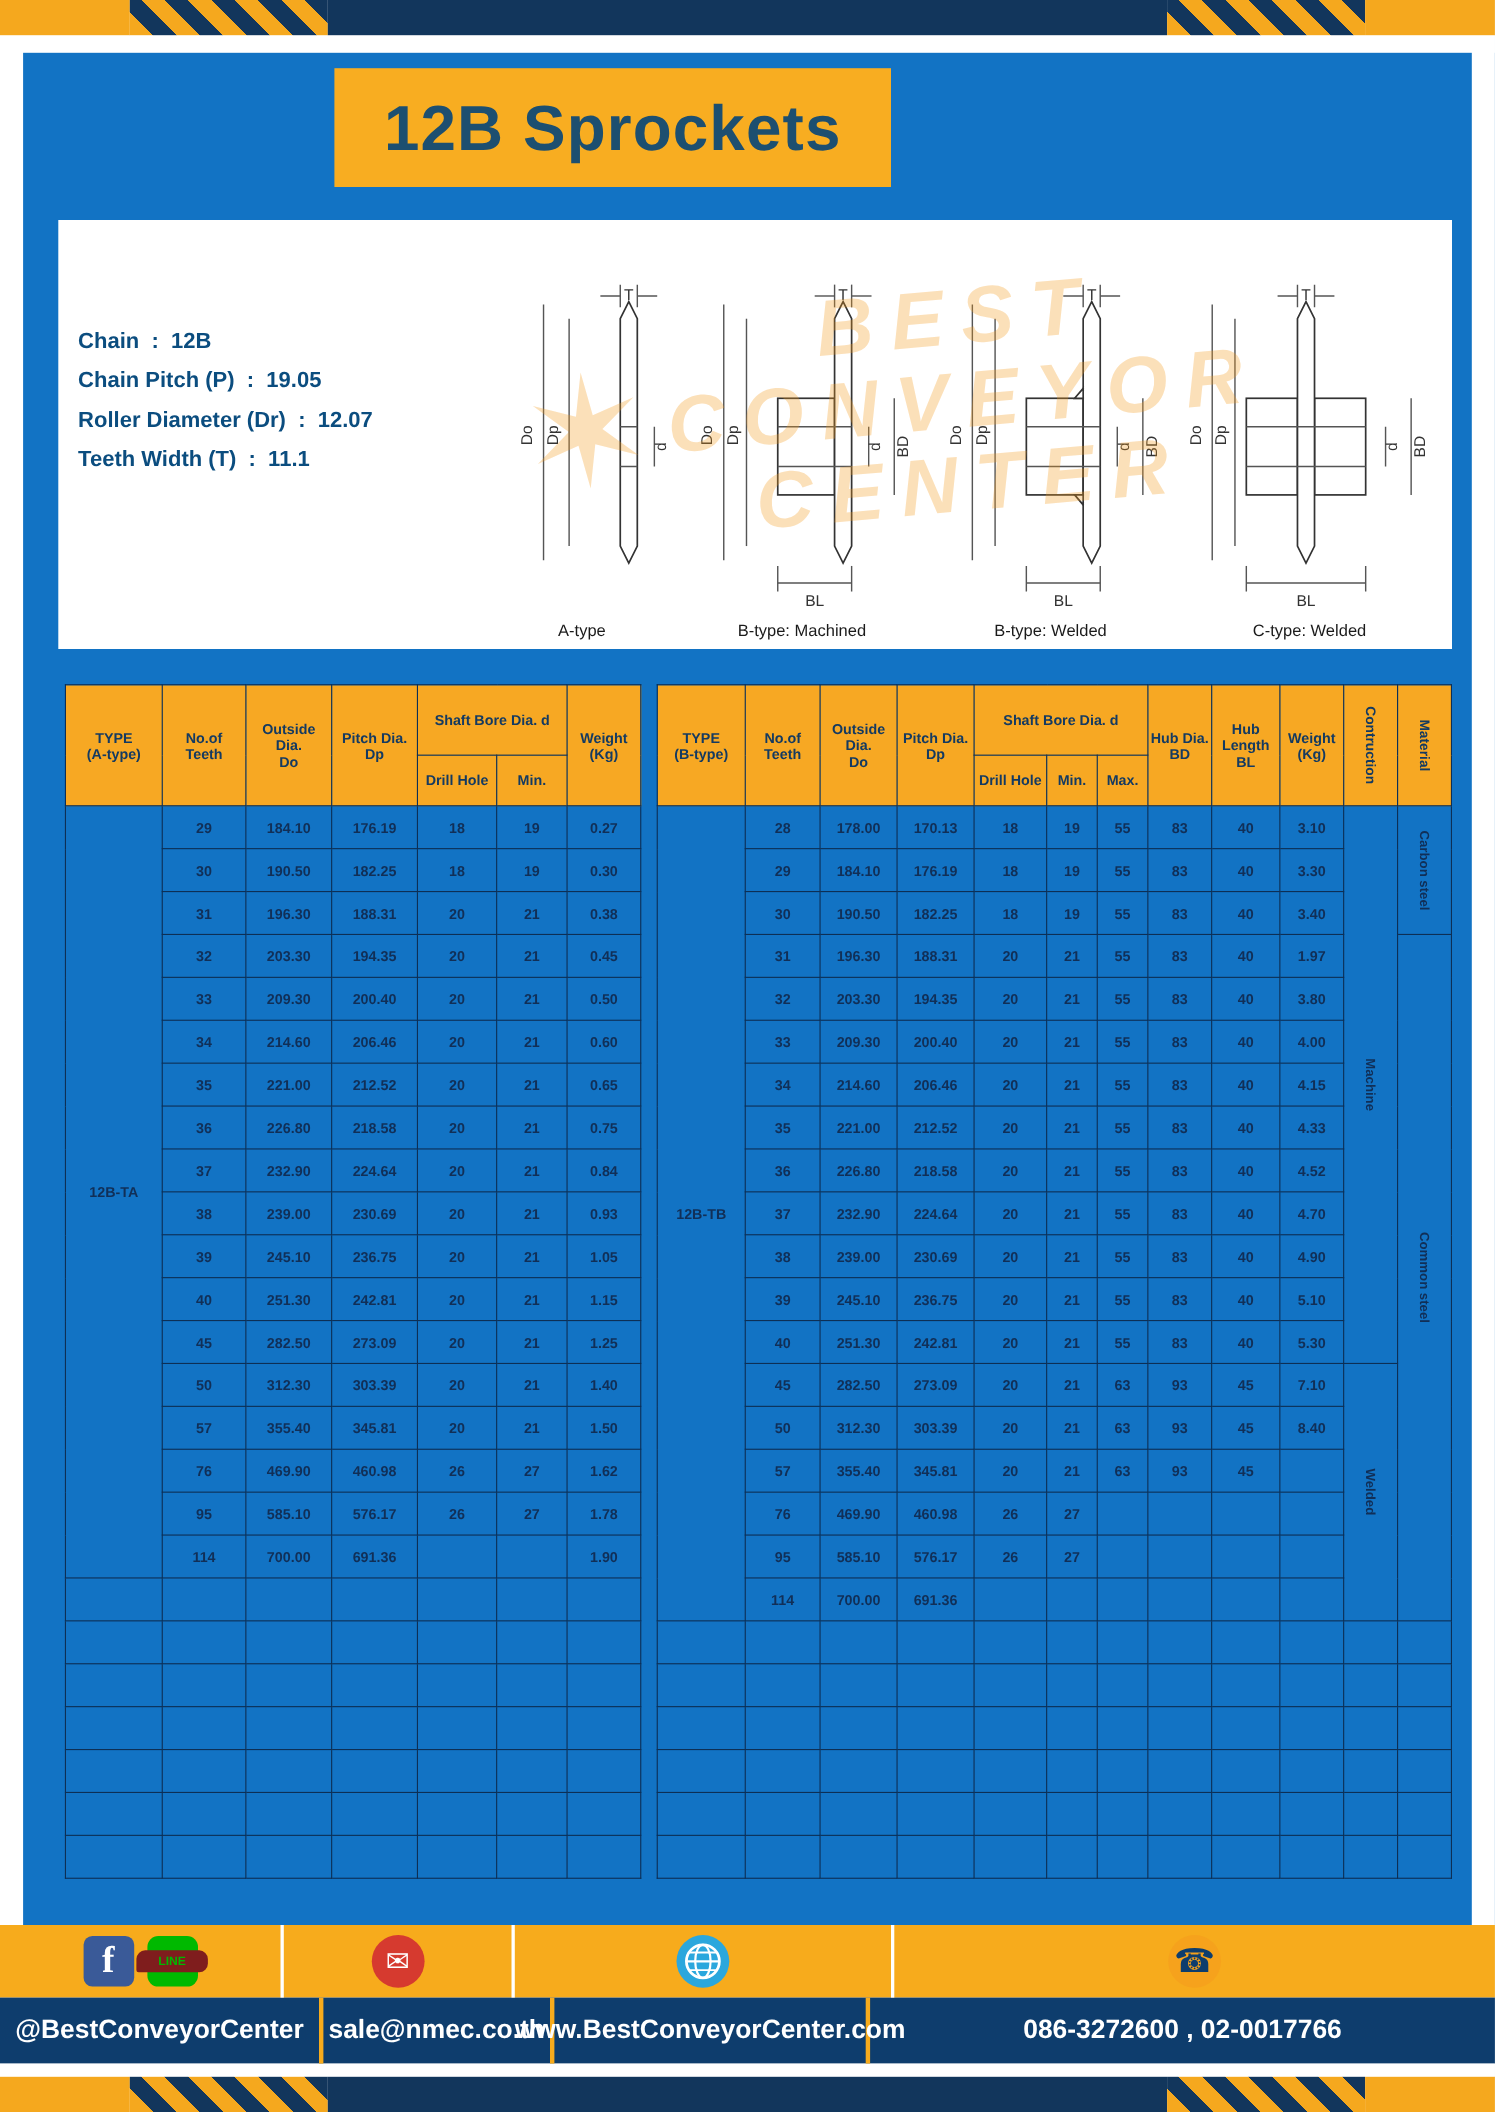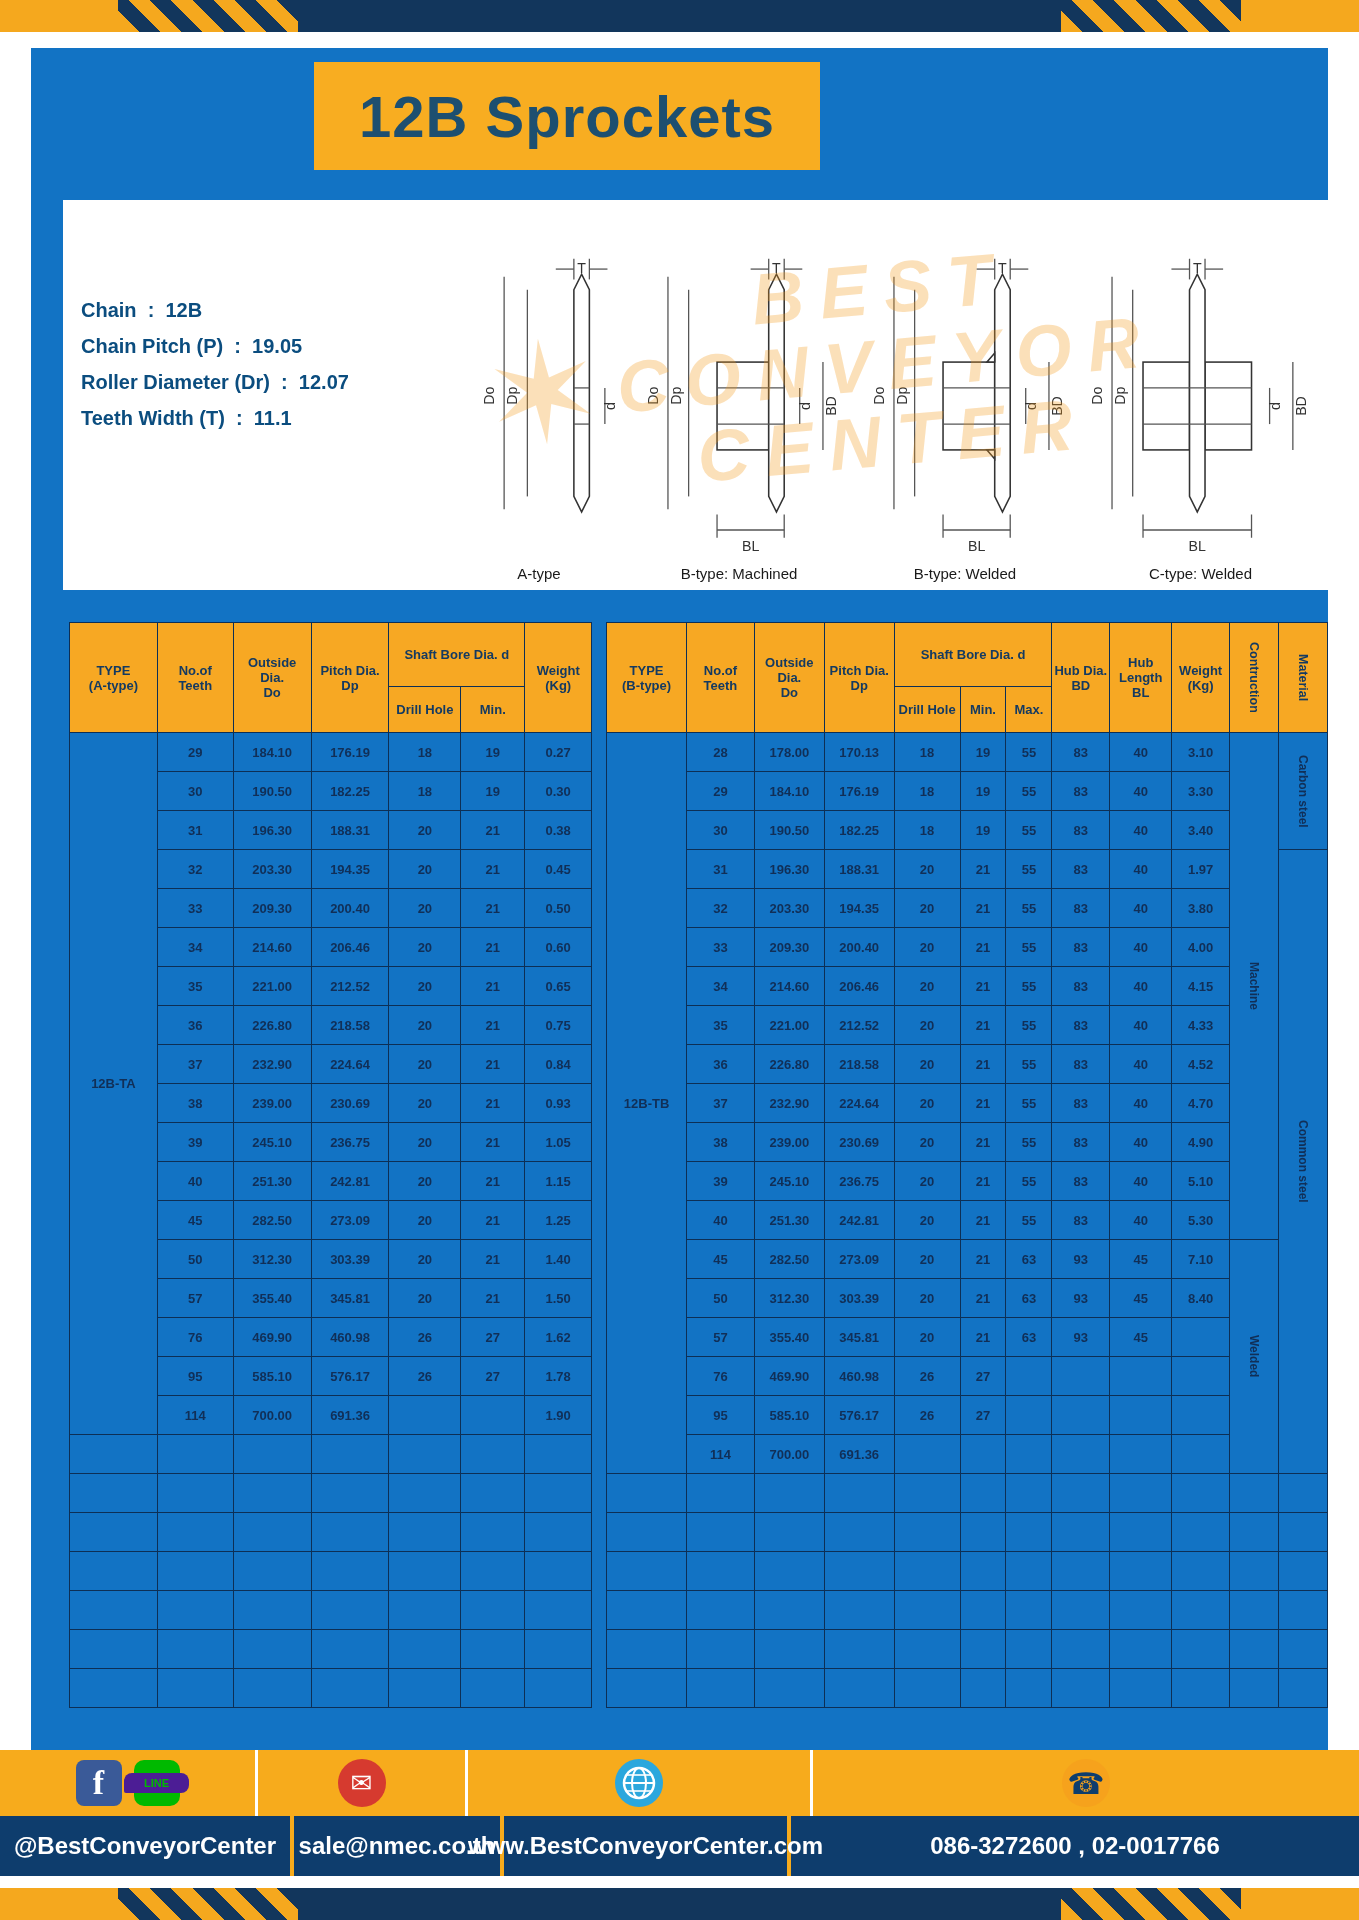--- a/index.html
+++ b/index.html
@@ -13,21 +13,21 @@
 
   
   .hazard-bar { height:32px; display:flex; }
   .hz-corner { width:118px; background:#f5a81e; }
   .hz-stripes { width:180px; background:repeating-linear-gradient(45deg,#f5a81e 0px,#f5a81e 15px,#12365c 15px,#12365c 30px); }
   .hz-mid { flex:1; background:#12365c; }
   .white-gap-top { height:16px; background:#fff; }
   .white-gap-bottom { height:12px; background:#fff; }
 
   
-  .main-panel { margin:0 31px; height:1702px; background:#1273c4; position:relative; overflow:hidden; }
+  .main-panel { margin:0 21px; height:1702px; background:#1273c4; position:relative; overflow:hidden; }
 
   .title-banner { position:absolute; left:283px; top:14px; width:506px; height:108px; background:#f8ad21;
     display:flex; align-items:center; justify-content:center; }
   .page-title { font-size:58px; font-weight:bold; color:#1d4f70; margin:0; letter-spacing:1px; }
 
   
   .spec-panel { position:absolute; left:32px; top:152px; width:1267px; height:390px; background:#ffffff; }
   .spec-list { position:absolute; left:18px; top:92px; font-size:20px; font-weight:bold; color:#0b4d7f; line-height:36px; }
   .spec-line { white-space:pre; }
 
@@ -67,21 +67,21 @@
   .footer-blue { height:60px; background:#0e3d6d; display:flex; }
   .fb-seg { display:flex; align-items:center; justify-content:center; color:#ffffff; font-weight:bold;
     font-size:24px; border-right:4px solid #f7ab1c; }
   .fb-seg:nth-child(1){ width:294px;text-align:center; } .fb-seg:nth-child(2){ width:210px; }
   .fb-seg:nth-child(3){ width:287px; } .fb-seg:nth-child(4){ flex:1; border-right:none; }
 
   .icon { display:flex; align-items:center; justify-content:center; }
   .icon-fb { width:46px; height:46px; background:#3a5a98; border-radius:8px; color:#fff;
     font-size:34px; font-weight:bold; font-family:"Liberation Serif",serif; }
   .icon-line { width:46px; height:46px; background:#00b900; border-radius:10px; }
-  .line-bubble { background:#4c1d95; color:#00b900; border-radius:8px 8px 8px 2px; padding:4px 20px;
+  .line-bubble { background:#7f1d1d; color:#00b900; border-radius:8px 8px 8px 2px; padding:4px 20px;
     font-size:11px; font-weight:bold; }
   .icon-mail { width:48px; height:48px; background:#d63a2f; border-radius:50%; color:#fff; font-size:26px; }
   .icon-globe { width:48px; height:48px; background:#2ba7dd; border-radius:50%; }
   .icon-phone { width:48px; height:48px; background:#f6a21c; border-radius:50%; color:#0e3d6d; font-size:30px; }
 </style>
 </head>
 <body>
 
 <div class="hazard-bar">
   <div class="hz-corner"></div>

